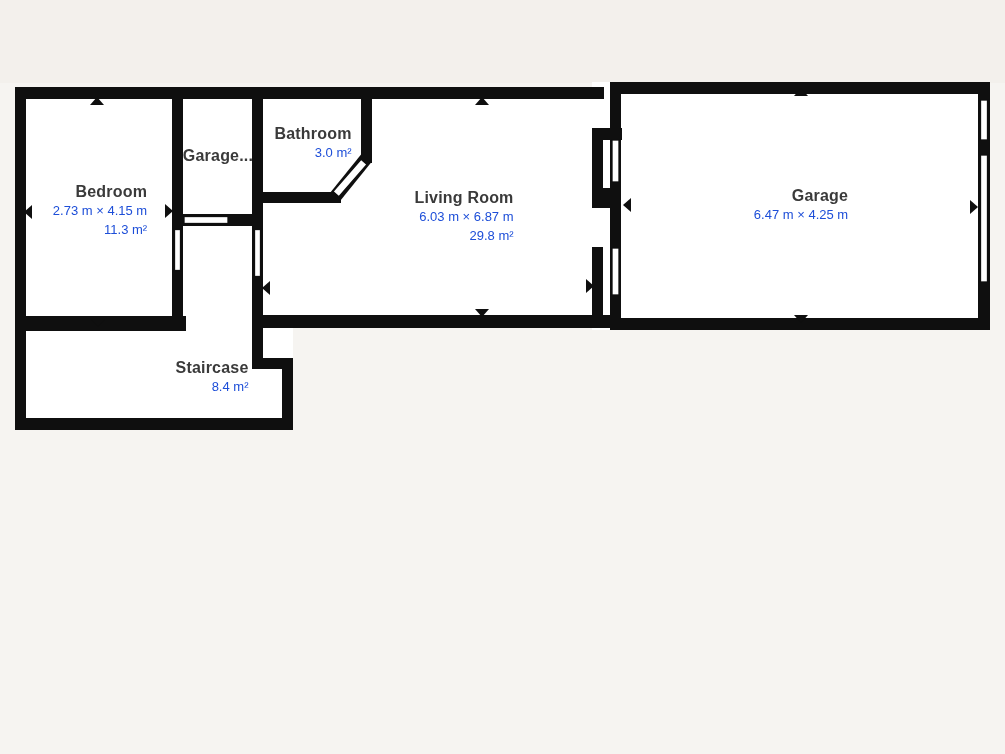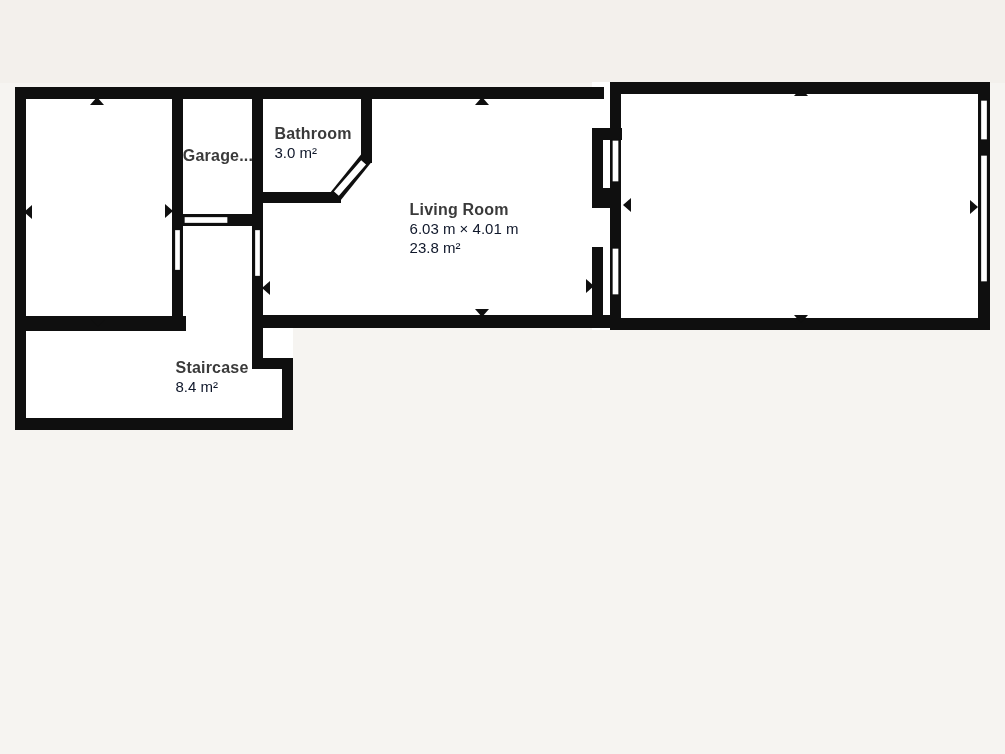--- a/index.html
+++ b/index.html
@@ -24,41 +24,41 @@
     background: #f6f4f1;
   }
   svg.plan-svg {
     position: absolute;
     left: 0; top: 0;
     width: 1005px; height: 754px;
   }
   .room-label {
     position: absolute;
     transform: translate(-50%, -50%);
-    text-align: left;
+    text-align: right;
     line-height: 19px;
     white-space: nowrap;
     z-index: 5;
   }
   .room-name {
     display: block;
     font-weight: bold;
     font-size: 16px;
     color: #3a3a3a;
     letter-spacing: 0.2px;
   }
   .room-dim, .room-area {
     display: block;
-    font-size: 15px;
-    color: #0f172a;
+    font-size: 13px;
+    color: #1d4ed8;
   }
   .label-bedroom   { left: 100px; top: 210px; }
   .label-utility   { left: 218px; top: 155px; }
   .label-bathroom  { left: 313px; top: 143px; }
-  .label-living    { left: 464px; top: 228px; }
+  .label-living    { left: 464px; top: 216px; }
   .label-garage    { left: 801px; top: 205px; }
   .label-staircase { left: 188px; top: 377px; margin-left: 24px; }
 </style>
 </head>
 <body>
 
 <div class="plan-canvas">
   <div class="drawing-area"></div>
 
   <svg class="plan-svg" viewBox="0 0 1005 754">
@@ -115,34 +115,43 @@
       <polygon points="482,317 475,309 489,309"></polygon>
       <polygon points="262,288 270,281 270,295"></polygon>
       <polygon points="594,286 586,279 586,293"></polygon>
       <polygon points="801,88 794,96 808,96"></polygon>
       <polygon points="801,323 794,315 808,315"></polygon>
       <polygon points="623,205 631,198 631,212"></polygon>
       <polygon points="978,207 970,200 970,214"></polygon>
     </g>
   </svg>
 
+  <div class="room-label label-bedroom">
+    <span class="room-name">Bedroom</span>
+    <span class="room-dim">2.73 m × 4.15 m</span>
+    <span class="room-area">11.3 m²</span>
+  </div>
 
   <div class="room-label label-utility">
     <span class="room-name">Garage...</span>
   </div>
 
   <div class="room-label label-bathroom">
     <span class="room-name">Bathroom</span>
     <span class="room-area">3.0 m²</span>
   </div>
 
   <div class="room-label label-living">
     <span class="room-name">Living Room</span>
-    <span class="room-dim">6.03 m × 4.01 m</span>
-    <span class="room-area">23.8 m²</span>
+    <span class="room-dim">6.03 m × 6.87 m</span>
+    <span class="room-area">29.8 m²</span>
   </div>
 
+  <div class="room-label label-garage">
+    <span class="room-name">Garage</span>
+    <span class="room-dim">6.47 m × 4.25 m</span>
+  </div>
 
   <div class="room-label label-staircase">
     <span class="room-name">Staircase</span>
     <span class="room-area">8.4 m²</span>
   </div>
 </div>
 
 </body></html>

